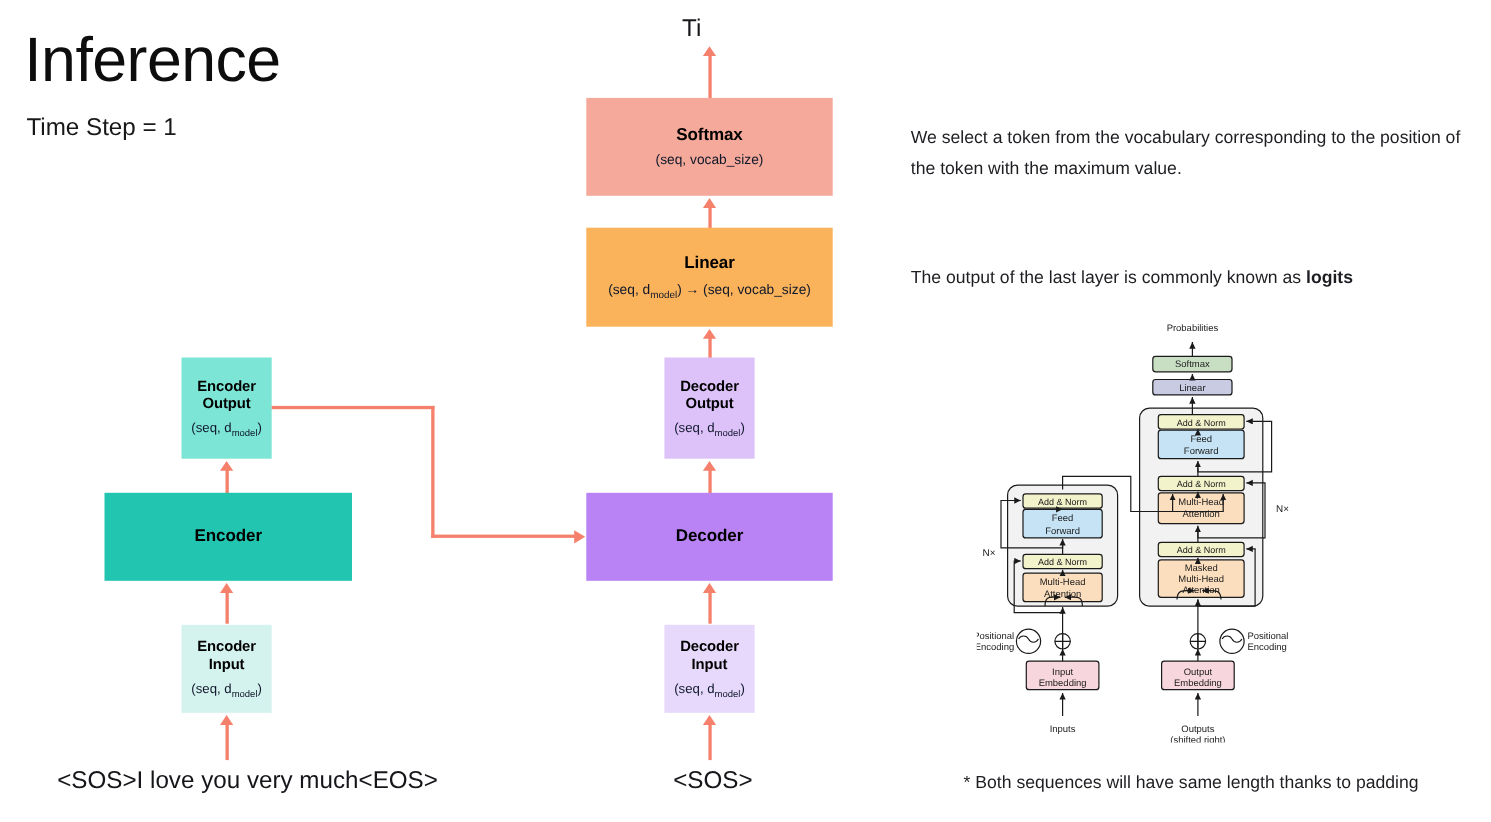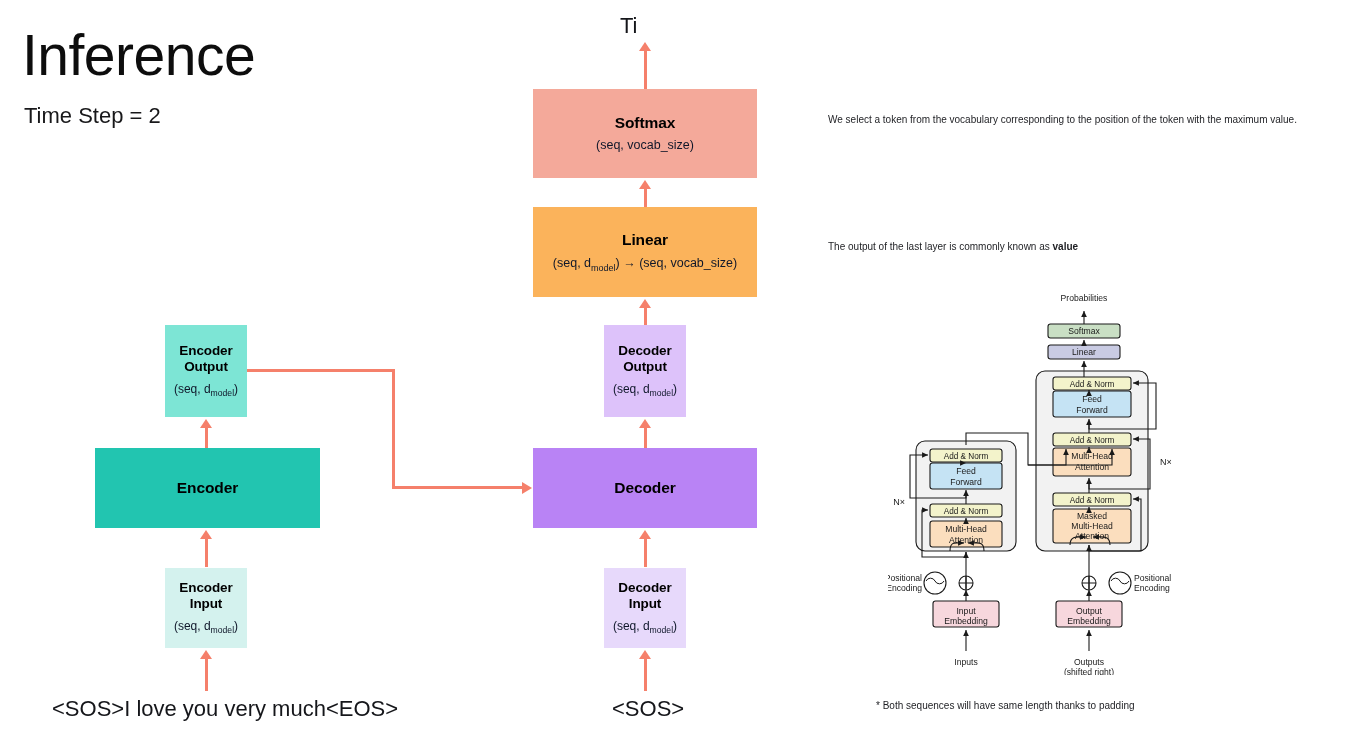--- a/index.html
+++ b/index.html
@@ -73,37 +73,37 @@
     border-left:10px solid #F5806B;
   }
 
   
   .caption{
     font-size:22px;
     color:#15161a;
     white-space:nowrap;
   }
   .note{
-    font-size:10px;line-height:16px;
+    font-size:16px;line-height:28px;
     color:#1d1e22;
   }
   .note b{font-weight:bold;}
 
   
   #arch-figure{left:888px;top:293px;width:290px;height:380px;}
   #arch-figure svg{display:block;}
   .tf-lbl{font-family:"Liberation Sans",sans-serif;}
 </style>
 </head>
 <body>
 
 <div class="stage">
 
   <div class="abs" id="page-title">Inference</div>
-  <div class="abs" id="page-subtitle">Time Step = 2</div>
+  <div class="abs" id="page-subtitle">Time Step = 1</div>
 
   <div class="abs caption" style="left:620px;top:13px;">Ti</div>
 
   <div class="abs vhead" style="left:639px;top:42px;"></div>
   <div class="abs varrow" style="left:643.5px;top:50px;height:40px;"></div>
 
   <div class="abs flowbox big" id="box-softmax" style="left:533px;top:89px;width:224px;height:89px;background:#F4A99A;">
     <div class="bx-title">Softmax</div>
     <div class="bx-sub">(seq, vocab_size)</div>
   </div>
@@ -169,21 +169,21 @@
 
   <div class="abs caption" style="left:52px;top:696px;">&lt;SOS&gt;I love you very much&lt;EOS&gt;</div>
 
   <div class="abs hline" style="left:247px;top:369px;width:148px;"></div>
   <div class="abs vline" style="left:392px;top:369px;height:120px;"></div>
   <div class="abs hline" style="left:392px;top:486px;width:132px;"></div>
   <div class="abs rhead" style="left:522px;top:481.5px;"></div>
 
   <div class="abs note" style="left:828px;top:112px;width:520px;">We select a token from the vocabulary corresponding to the position of the token with the maximum value.</div>
 
-  <div class="abs note" style="left:828px;top:239px;width:520px;"><span>The output of the last layer is commonly known as </span><b>value</b></div>
+  <div class="abs note" style="left:828px;top:239px;width:520px;"><span>The output of the last layer is commonly known as </span><b>logits</b></div>
 
   <div class="abs note" style="left:876px;top:698px;width:520px;">* Both sequences will have same length thanks to padding</div>
 
   <div class="abs" id="arch-figure">
     <svg width="290" height="382" viewBox="0 0 290 382" xmlns="http://www.w3.org/2000/svg">
       <defs>
         <marker id="ah" markerWidth="7" markerHeight="7" refX="5.4" refY="2.6" orient="auto">
           <path d="M0,0 L5.4,2.6 L0,5.2 z" fill="#1a1a1a"></path>
         </marker>
       </defs>

